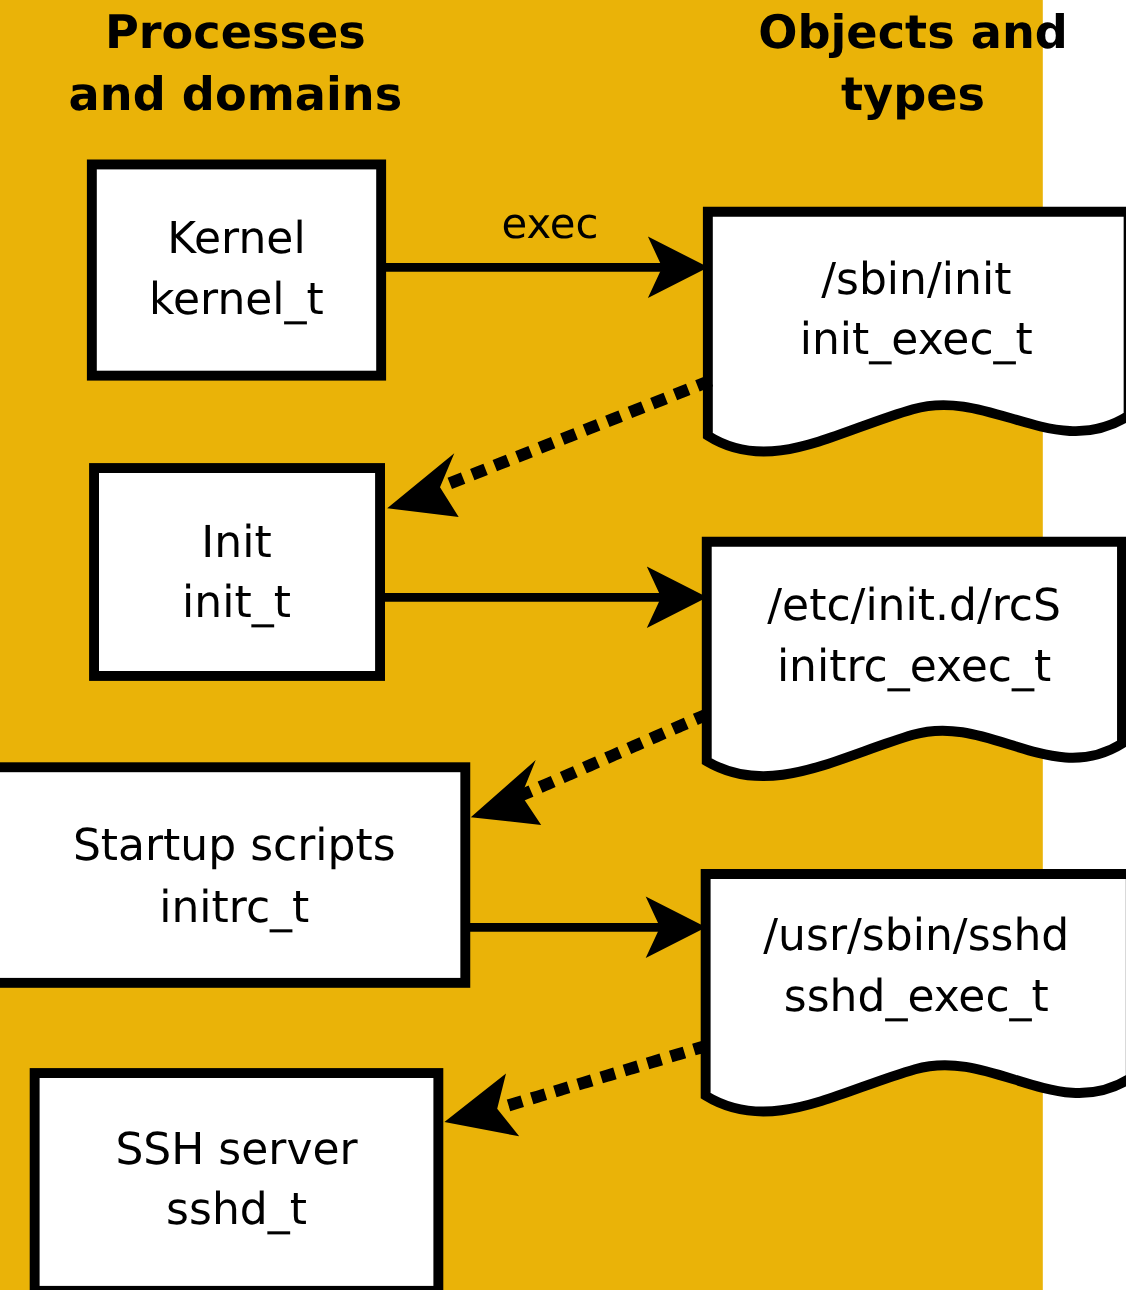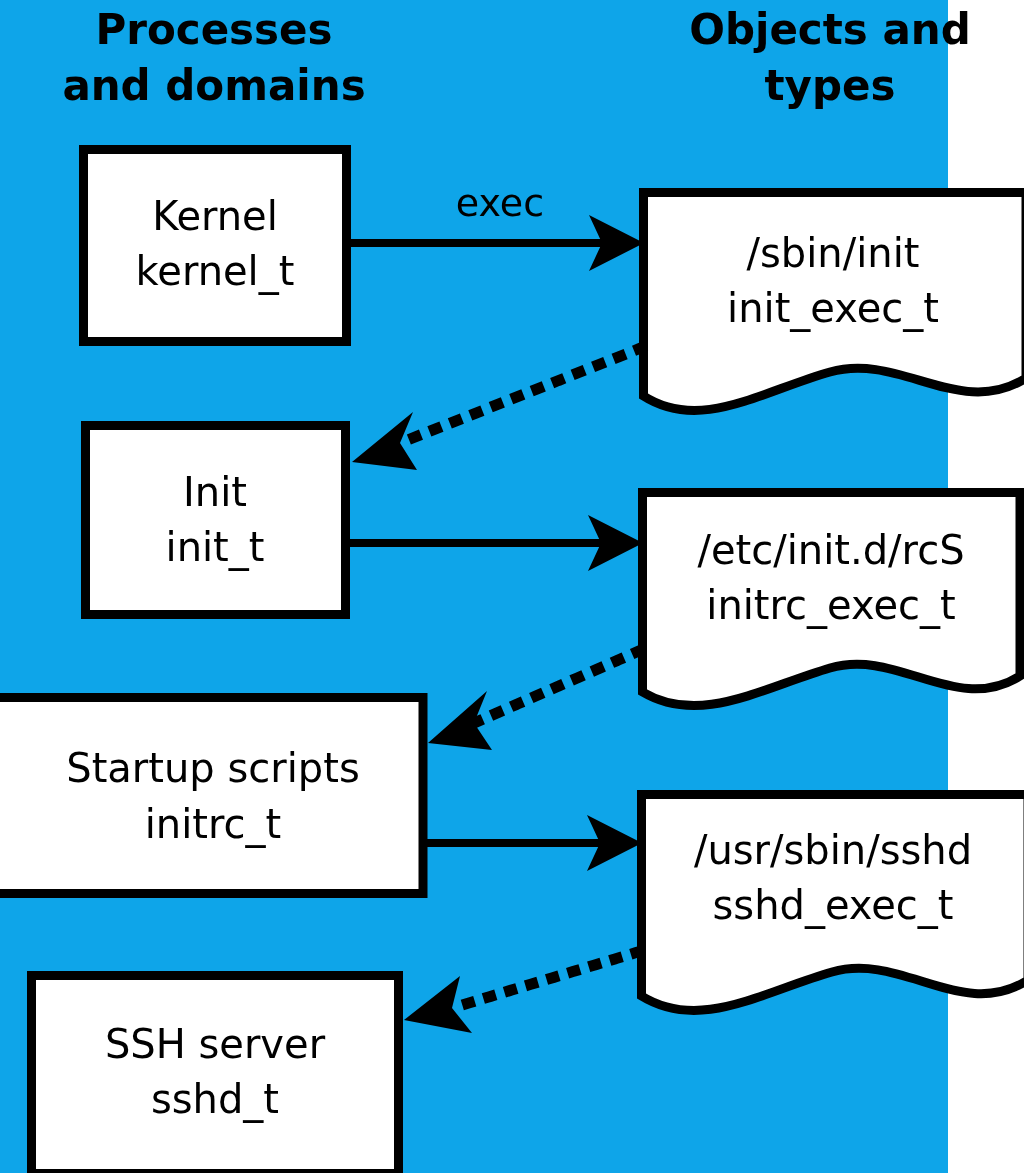--- a/index.html
+++ b/index.html
@@ -10,21 +10,21 @@
   body {
     width: 1024px;
     height: 1173px;
     font-family: "DejaVu Sans", sans-serif;
     overflow: hidden;
   }
   #diagram-root {
     position: relative;
     width: 948px;
     height: 1173px;
-    background: #0ea5e9;
+    background: #eab308;
   }
   svg.diagram {
     display: block;
     width: 1024px;
     height: 1173px;
   }
   .col-header {
     font-family: "DejaVu Sans", sans-serif;
     font-weight: bold;
     font-size: 42px;

